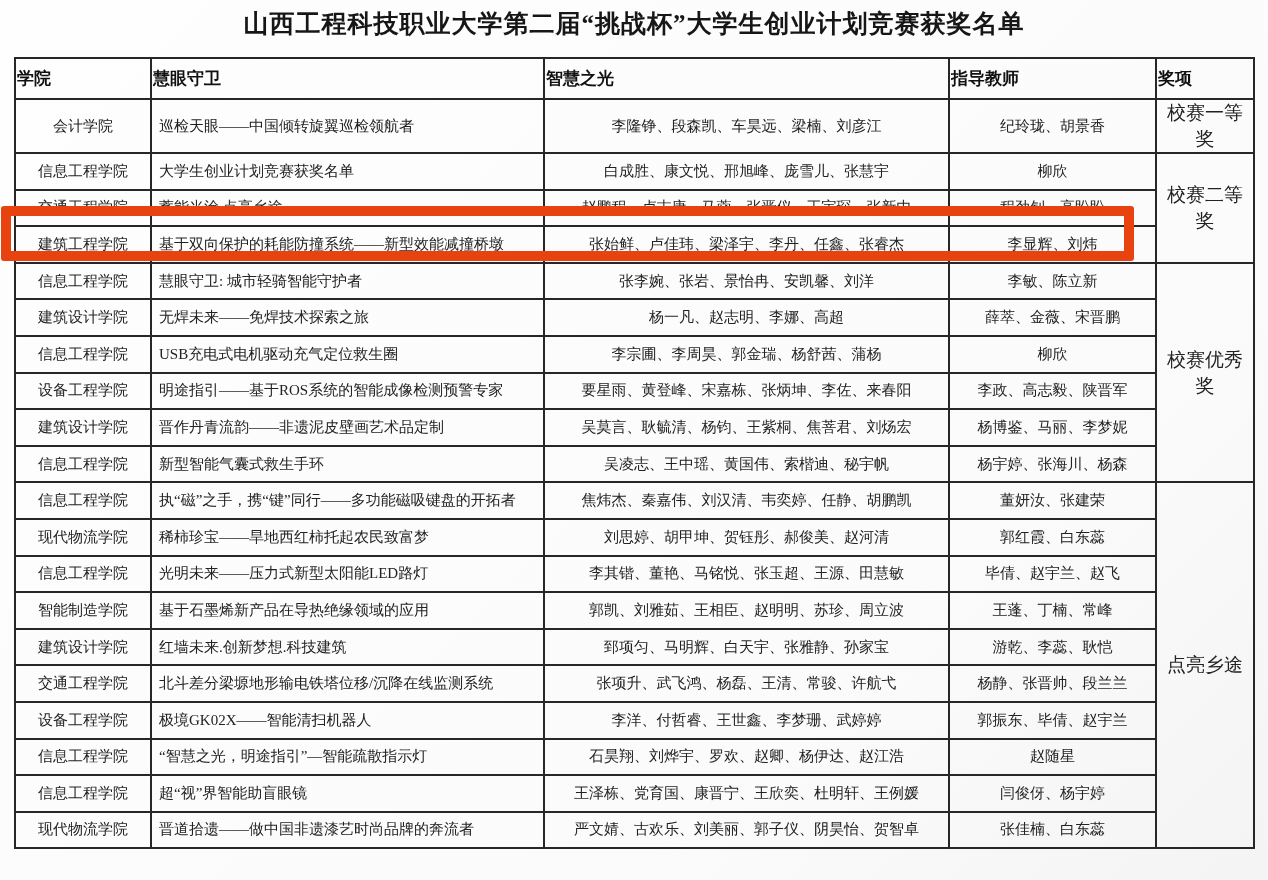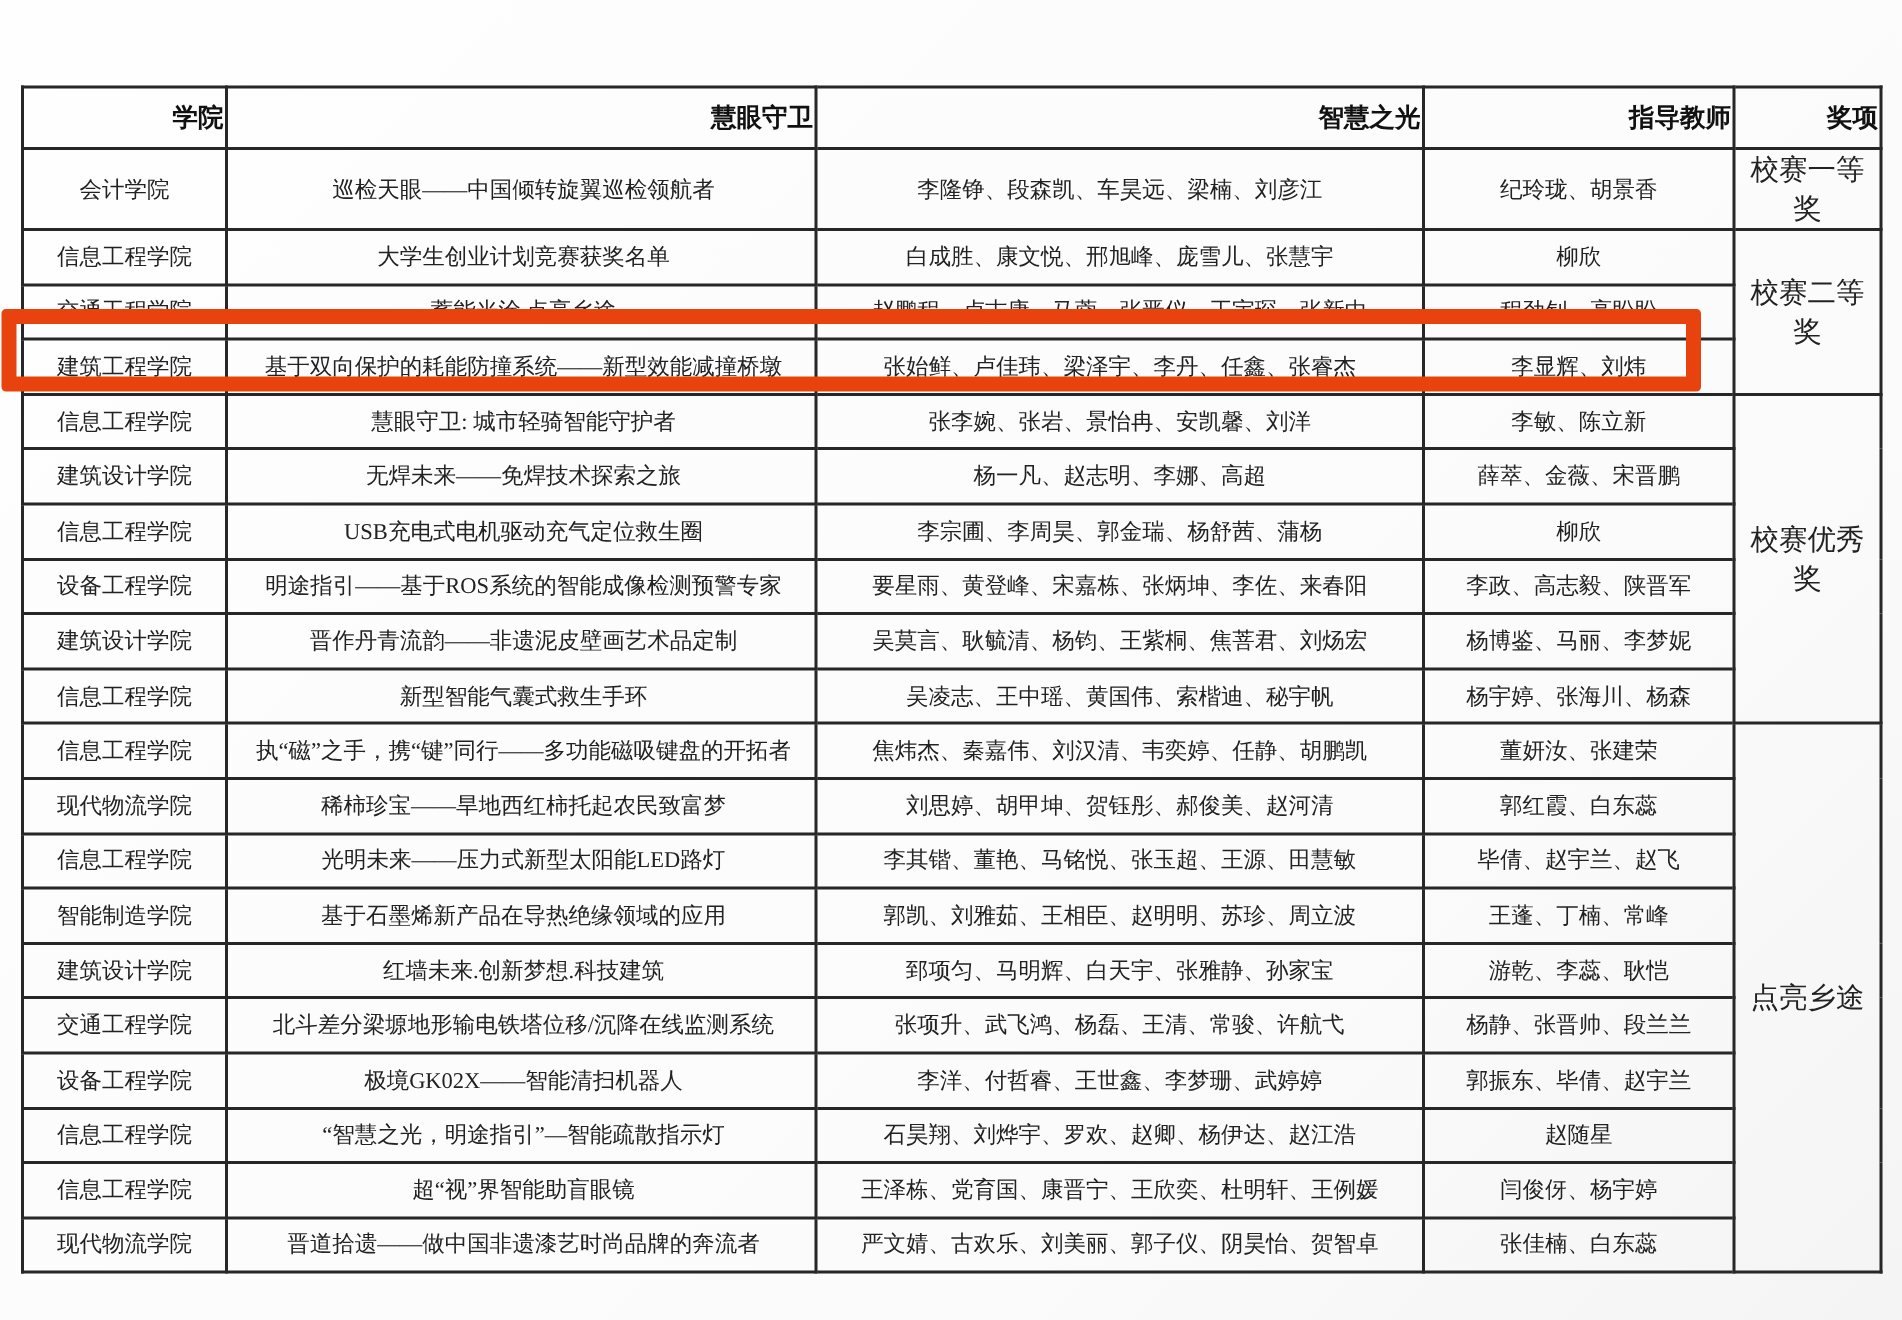--- a/index.html
+++ b/index.html
@@ -30,33 +30,33 @@
   }
   .award-table th,.award-table td{
     border:2px solid #272727;
     overflow:hidden;
     white-space:nowrap;
   }
   .award-table th{
     height:37px;
     font-size:17px;
     font-weight:bold;
-    text-align:right;
+    text-align:left;
     color:#111;
     border-radius:14px;
   }
   .award-table td{
     height:34.6px;
     font-size:15px;
     text-align:center;
     padding:0 4px;
     color:#222;
   }
   .award-table td.col-work{
-    text-align:center;
+    text-align:left;
     padding-left:7px;
   }
   .award-table td.col-award{
     font-size:19px;
     white-space:normal;
   }
   .highlight-box{
     position:absolute;
     left:1px;top:206px;
     width:1133px;height:55px;
@@ -65,20 +65,21 @@
     border-radius:3px;
     z-index:6;
     pointer-events:none;
   }
 </style>
 </head>
 <body>
 
 <div class="page">
 
+  <div class="doc-title">山西工程科技职业大学第二届“挑战杯”大学生创业计划竞赛获奖名单</div>
 
   <table class="award-table">
     <colgroup>
       <col style="width:136px">
       <col style="width:393px">
       <col style="width:405px">
       <col style="width:207px">
       <col style="width:98px">
     </colgroup>
     <thead>

